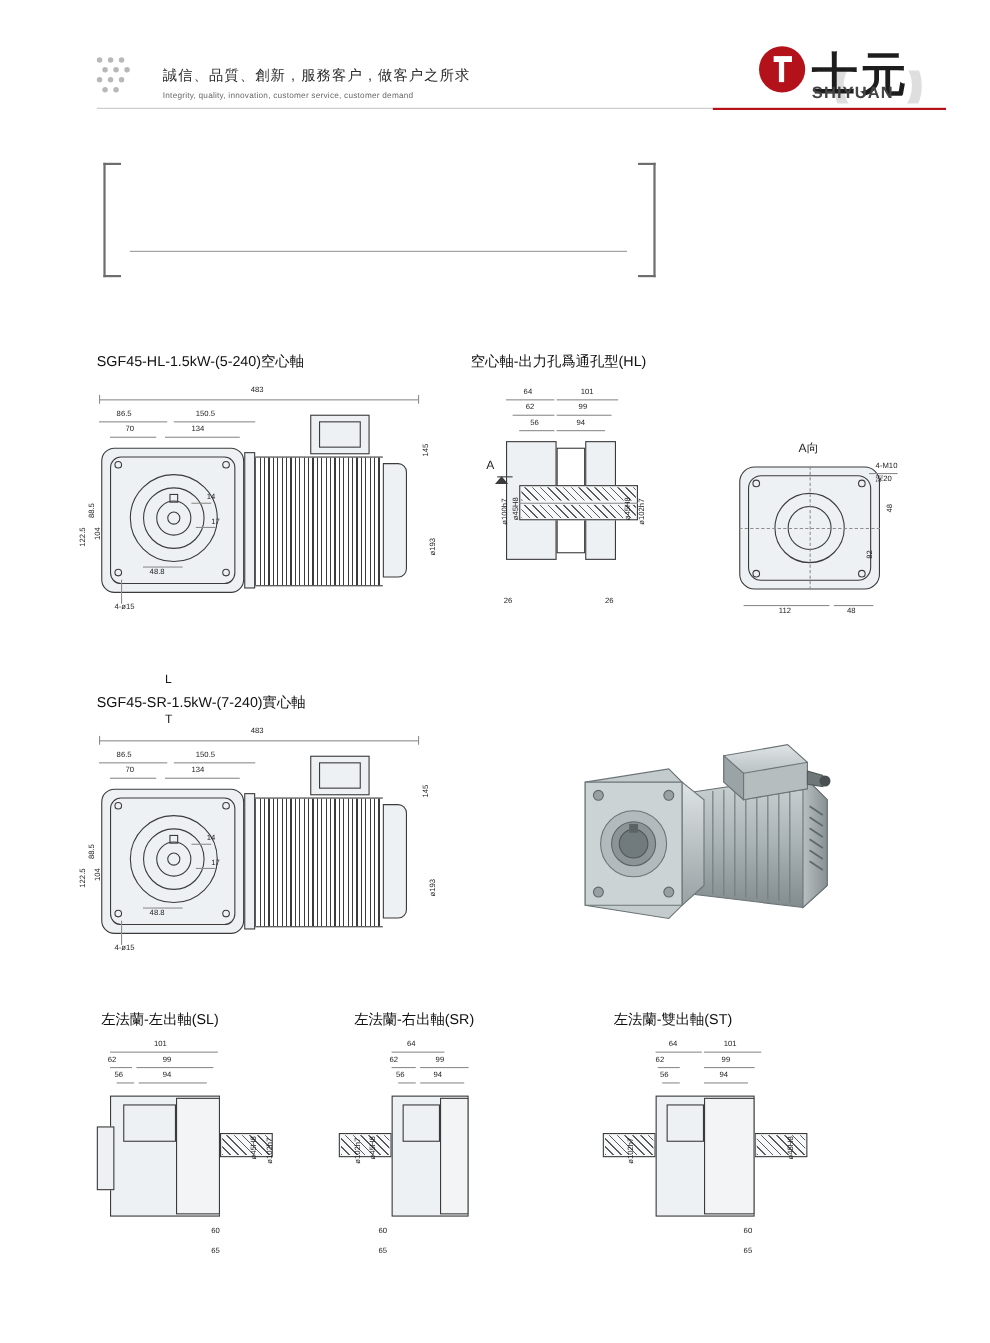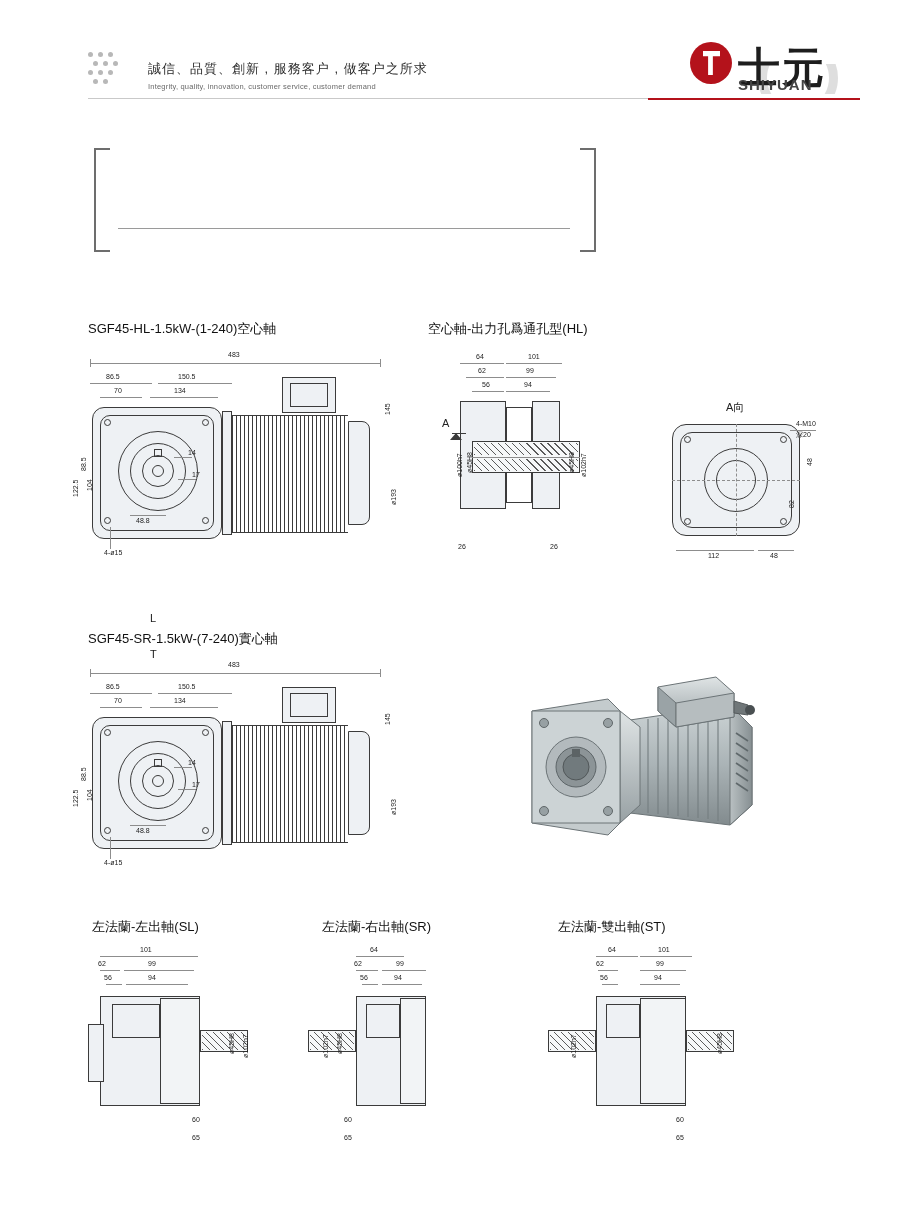--- a/index.html
+++ b/index.html
@@ -78,21 +78,21 @@
     <div class="logo-en">SHIYUAN</div>
   </div>
 </div>
 
 <div class="title-wrap">
   <div class="br-l"></div>
   <div class="br-r"></div>
   <div class="title-line"></div>
 </div>
 
-<div class="sec-label" style="left:88px;top:320px">SGF45-HL-1.5kW-(1-240)空心軸</div>
+<div class="sec-label" style="left:88px;top:320px">SGF45-HL-1.5kW-(5-240)空心軸</div>
 <div class="sec-label" style="left:428px;top:320px">空心軸-出力孔爲通孔型(HL)</div>
 <div class="sec-label" style="left:88px;top:630px">SGF45-SR-1.5kW-(7-240)實心軸</div>
 <div style="position:absolute;left:150px;top:612px;font-size:11px">L</div>
 <div style="position:absolute;left:150px;top:648px;font-size:11px">T</div>
 <div class="sec-label" style="left:92px;top:918px">左法蘭-左出軸(SL)</div>
 <div class="sec-label" style="left:322px;top:918px">左法蘭-右出軸(SR)</div>
 <div class="sec-label" style="left:558px;top:918px">左法蘭-雙出軸(ST)</div>
 
 <div class="dwg" style="left:70px;top:345px;width:330px;height:235px">
 

